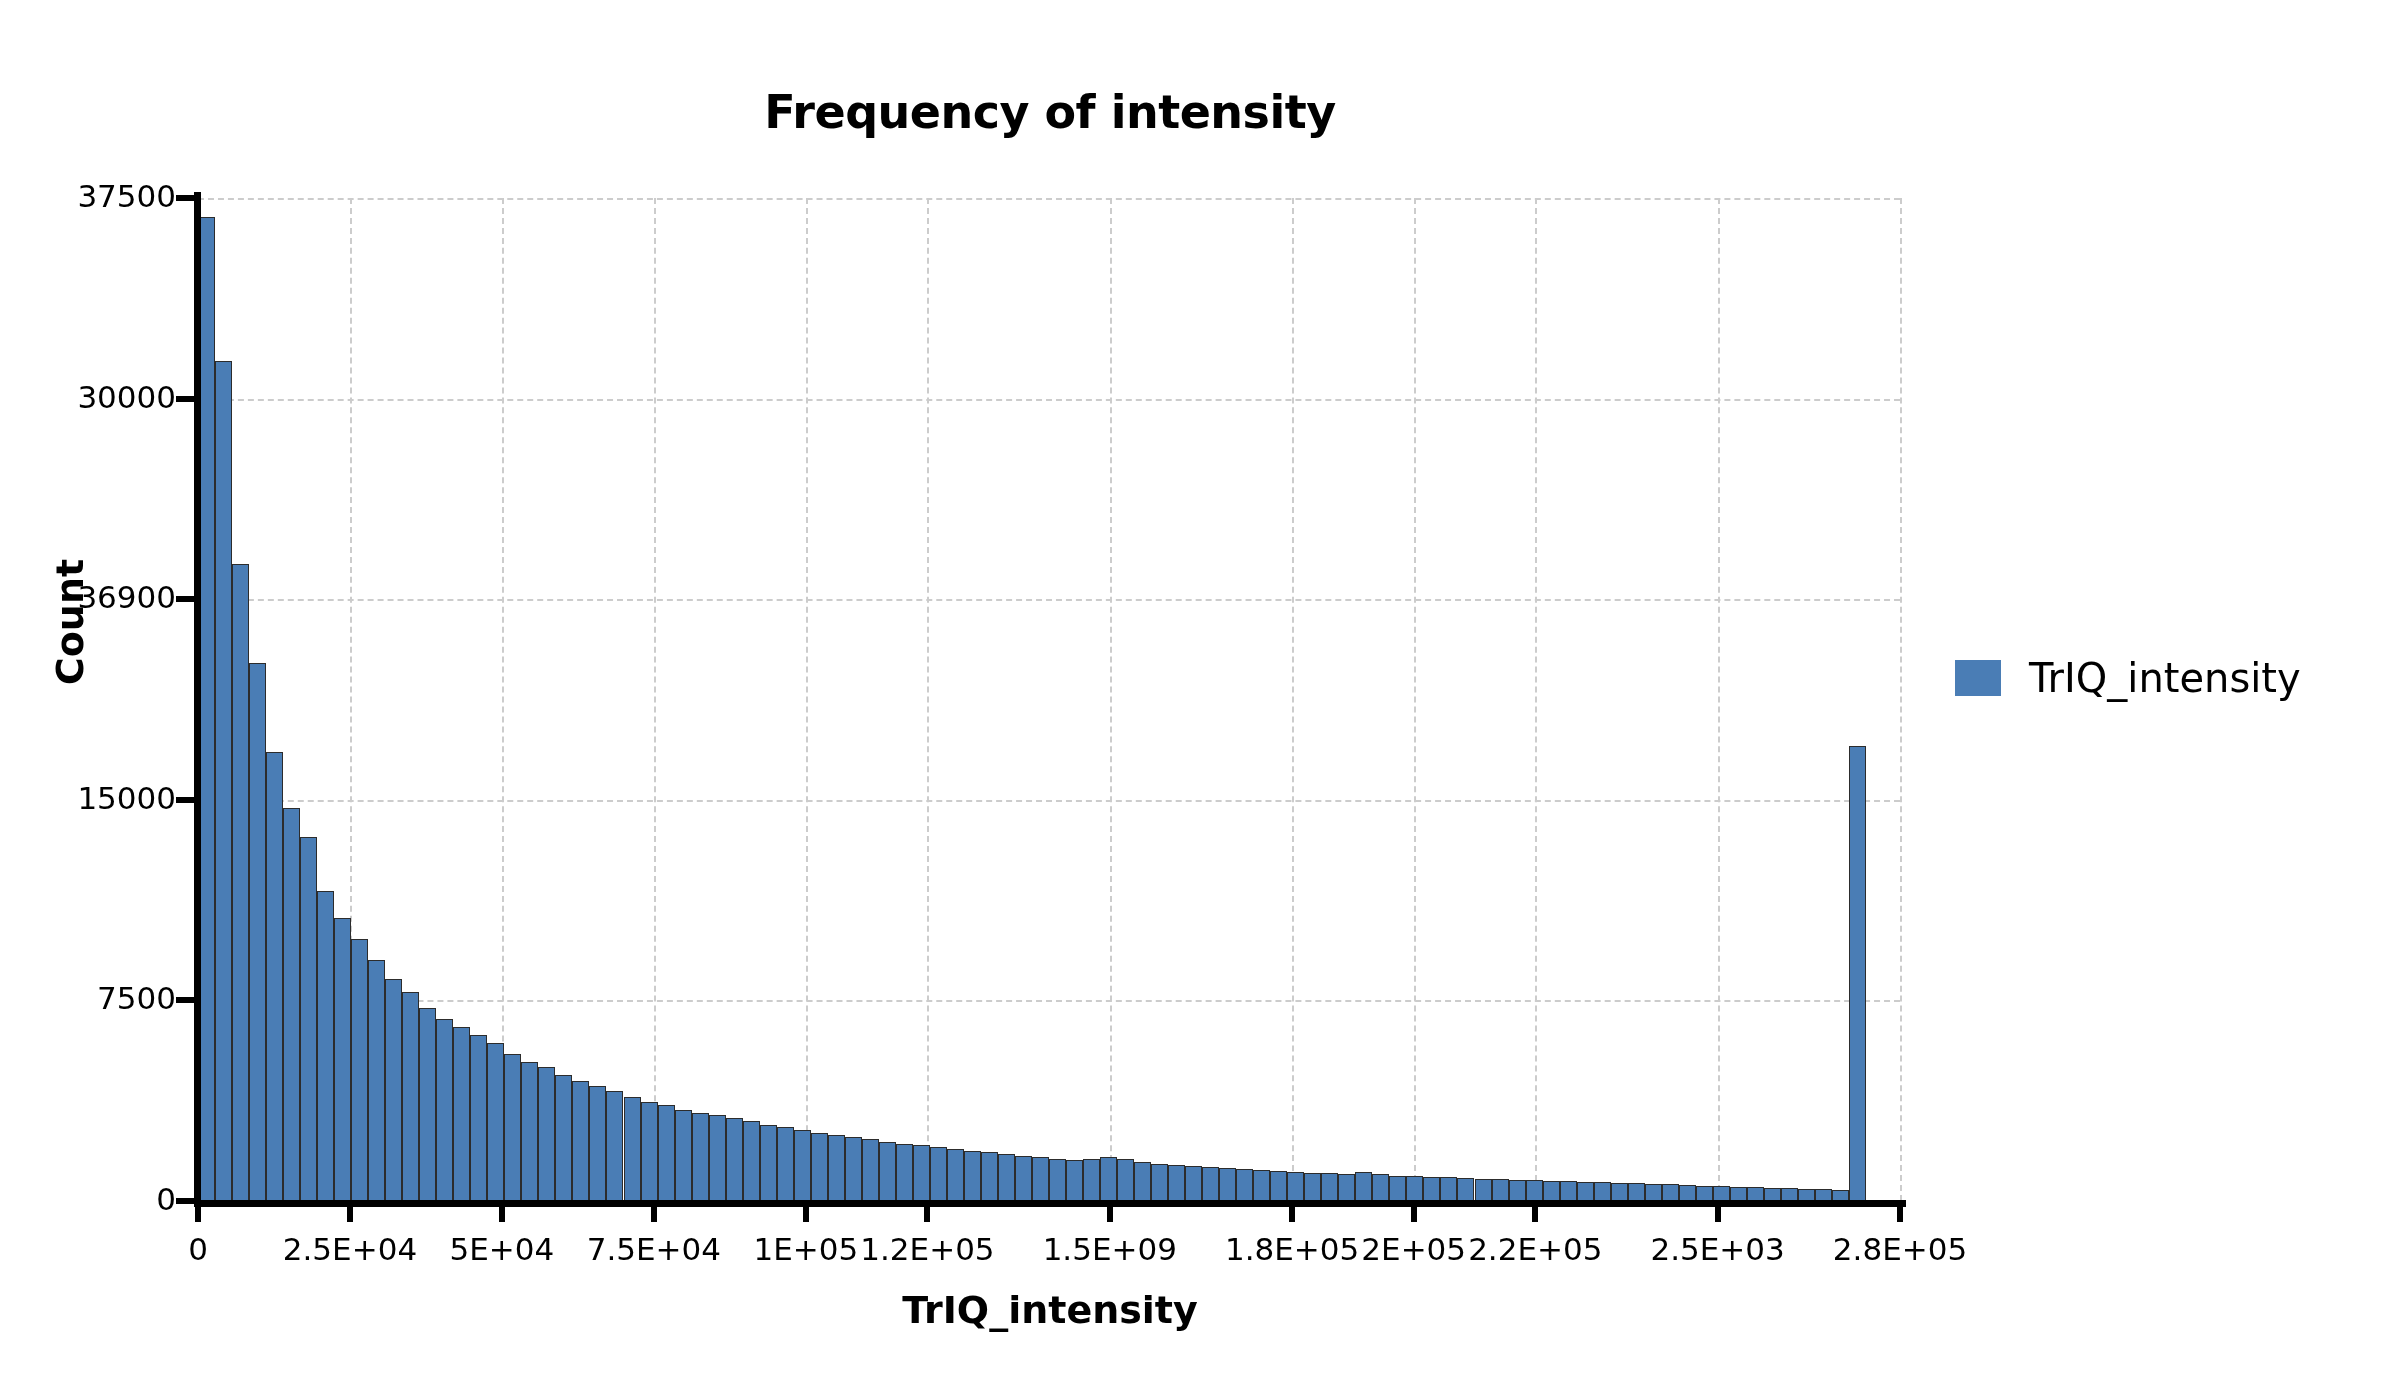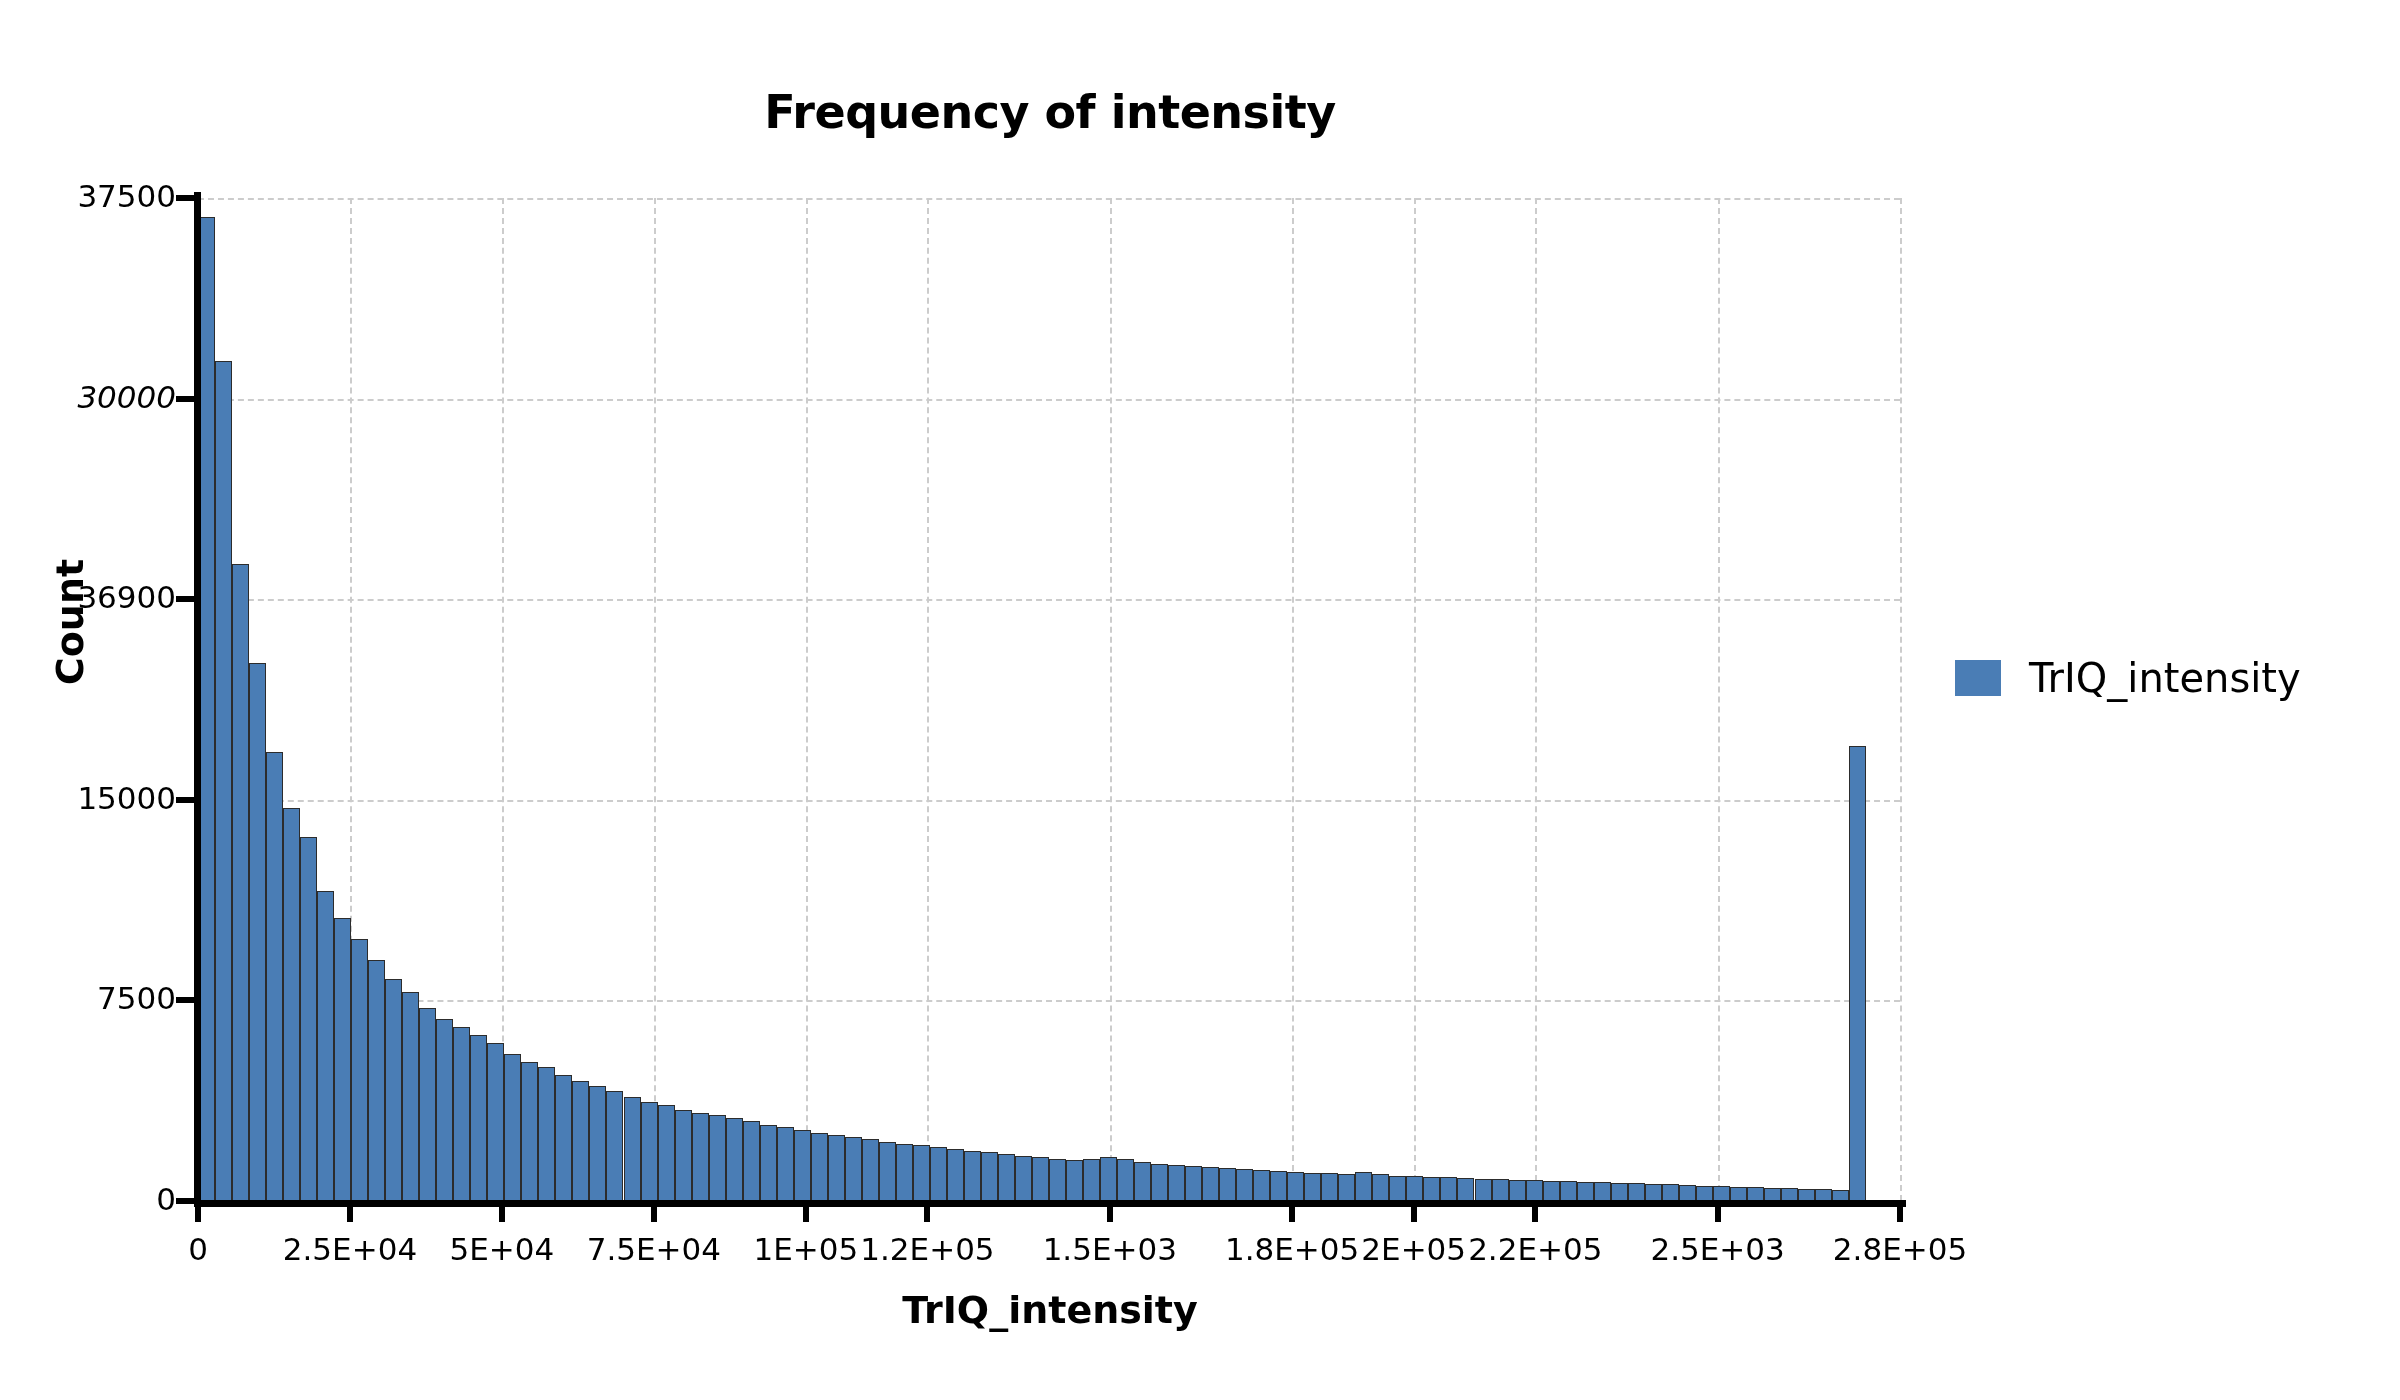--- a/index.html
+++ b/index.html
@@ -320,39 +320,39 @@
   <div id="y-ticks">
       <div class="tick-y" style="top: 1198px;"></div>
       <div class="ticklabel-y" style="top: 1181px;">0</div>
       <div class="tick-y" style="top: 997.4px;"></div>
       <div class="ticklabel-y" style="top: 980.4px;">7500</div>
       <div class="tick-y" style="top: 796.8px;"></div>
       <div class="ticklabel-y" style="top: 779.8px;">15000</div>
       <div class="tick-y" style="top: 596.2px;"></div>
       <div class="ticklabel-y" style="top: 579.2px;">36900</div>
       <div class="tick-y" style="top: 395.6px;"></div>
-      <div class="ticklabel-y" style="top: 378.6px; font-style: italic;">30000</div>
+      <div class="ticklabel-y" style="top: 378.6px;">30000</div>
       <div class="tick-y" style="top: 195px;"></div>
       <div class="ticklabel-y" style="top: 178px;">37500</div>
     </div>
   <div id="x-ticks">
       <div class="tick-x" style="left: 195px;"></div>
       <div class="ticklabel-x" style="left: 198px;">0</div>
       <div class="tick-x" style="left: 346.964px;"></div>
       <div class="ticklabel-x" style="left: 349.964px;">2.5E+04</div>
       <div class="tick-x" style="left: 498.929px;"></div>
       <div class="ticklabel-x" style="left: 501.929px;">5E+04</div>
       <div class="tick-x" style="left: 650.893px;"></div>
       <div class="ticklabel-x" style="left: 653.893px;">7.5E+04</div>
       <div class="tick-x" style="left: 802.857px;"></div>
       <div class="ticklabel-x" style="left: 805.857px;">1E+05</div>
       <div class="tick-x" style="left: 924.429px;"></div>
       <div class="ticklabel-x" style="left: 927.429px;">1.2E+05</div>
       <div class="tick-x" style="left: 1106.79px;"></div>
-      <div class="ticklabel-x" style="left: 1109.79px;">1.5E+03</div>
+      <div class="ticklabel-x" style="left: 1109.79px;">1.5E+09</div>
       <div class="tick-x" style="left: 1289.14px;"></div>
       <div class="ticklabel-x" style="left: 1292.14px; text-align: right;">1.8E+05</div>
       <div class="tick-x" style="left: 1410.71px;"></div>
       <div class="ticklabel-x" style="left: 1413.71px;">2E+05</div>
       <div class="tick-x" style="left: 1532.29px;"></div>
       <div class="ticklabel-x" style="left: 1535.29px;">2.2E+05</div>
       <div class="tick-x" style="left: 1714.64px;"></div>
       <div class="ticklabel-x" style="left: 1717.64px;">2.5E+03</div>
       <div class="tick-x" style="left: 1897px;"></div>
       <div class="ticklabel-x" style="left: 1900px;">2.8E+05</div>

